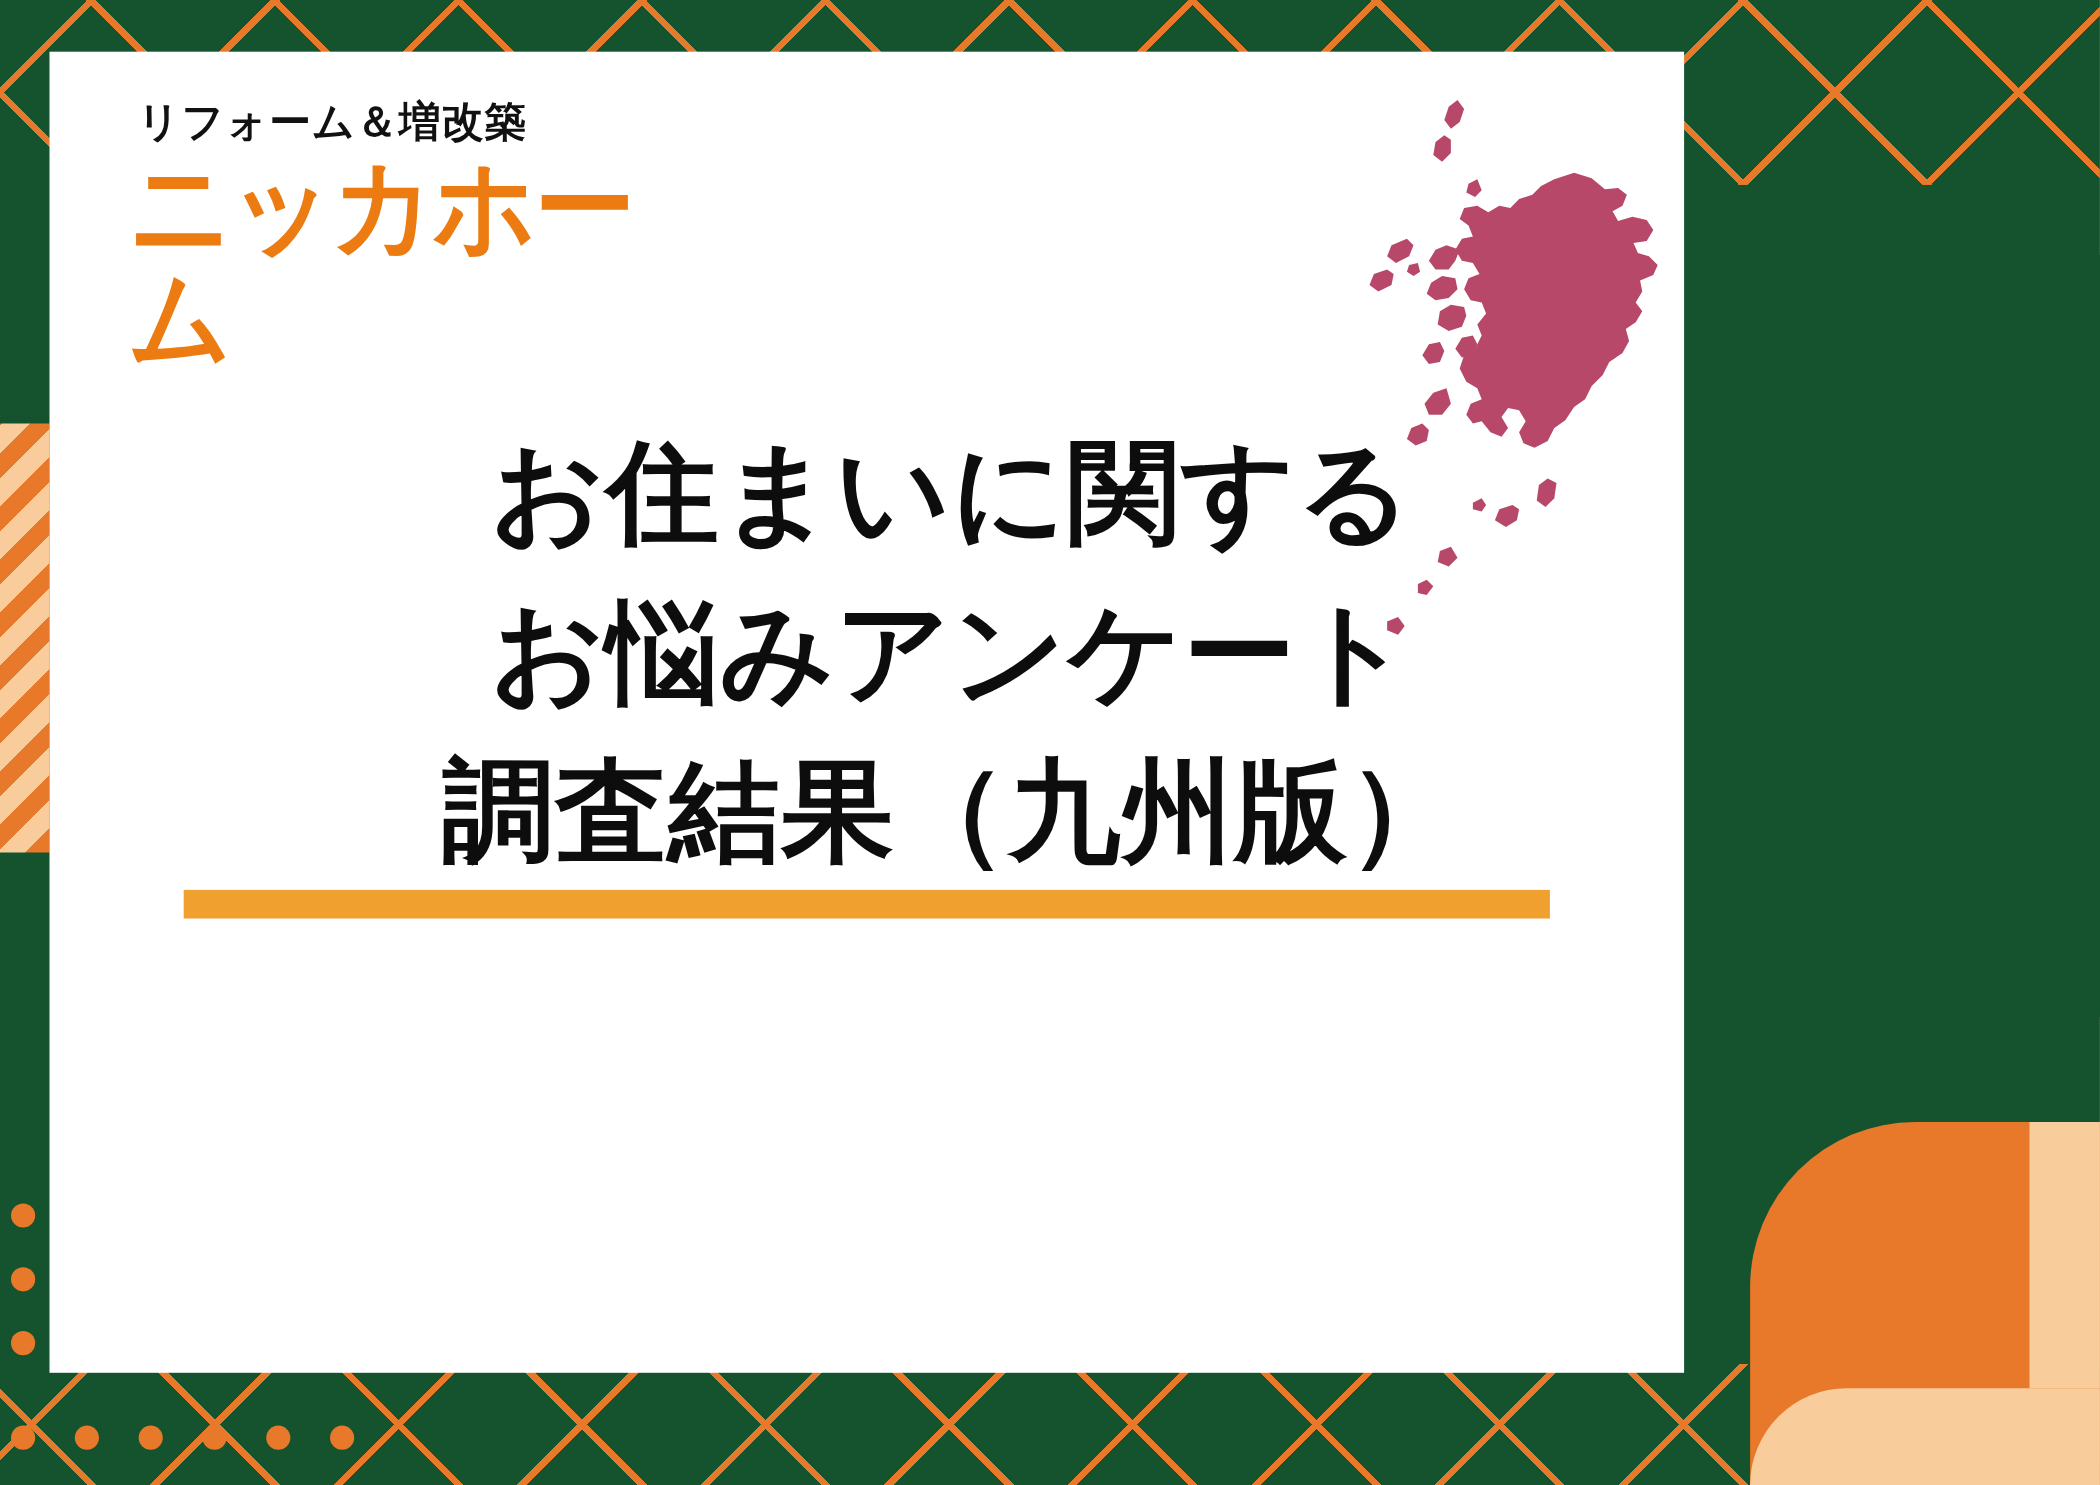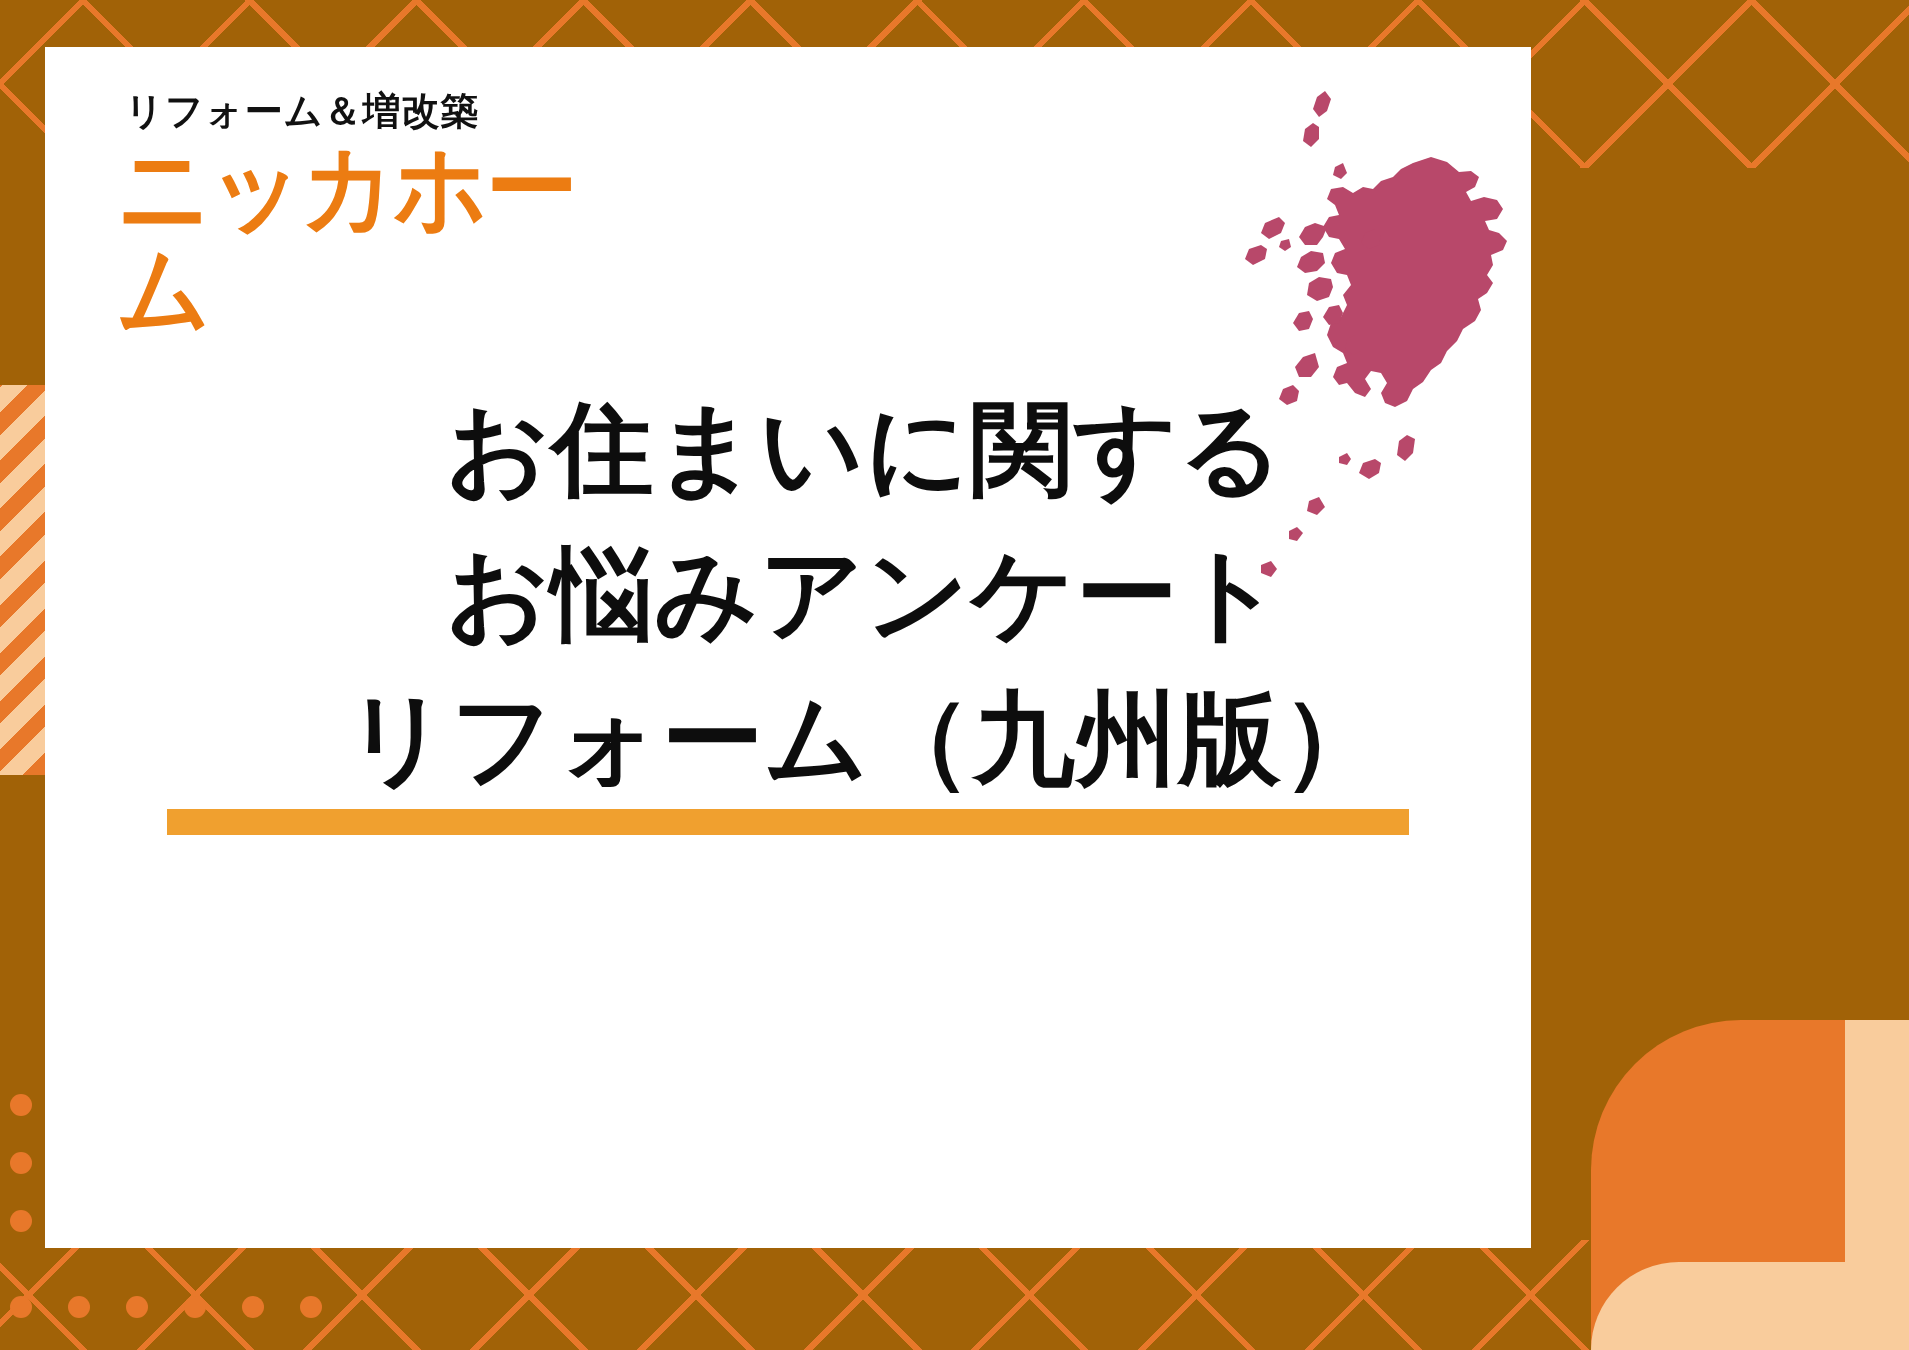--- a/index.html
+++ b/index.html
@@ -11,21 +11,21 @@
     width: 1909px;
     height: 1350px;
     overflow: hidden;
     font-family: "Liberation Sans", "DejaVu Sans", sans-serif;
   }
 
   #poster {
     position: relative;
     width: 1909px;
     height: 1350px;
-    background: #a16207;
+    background: #14532d;
     overflow: hidden;
   }
 
   
   .deco { position: absolute; pointer-events: none; }
 
   
   .chev-top {
     left: 0; top: 0; width: 1909px; height: 168px;
     background:
@@ -250,20 +250,20 @@
           <path d="M84 430 L74 434 L72 444 L82 448 L90 440 Z"></path>
           <path d="M62 460 L54 464 L54 472 L62 474 L68 466 Z"></path>
           <path d="M36 494 L26 498 L26 506 L36 510 L42 502 Z"></path>
         </g>
       </svg>
     </div>
 
     <div class="title-block">
       <div class="title-line">お住まいに関する</div>
       <div class="title-line">お悩みアンケート</div>
-      <div class="title-line">リフォーム（九州版）</div>
+      <div class="title-line">調査結果（九州版）</div>
     </div>
 
     <div class="rule"></div>
 
 
   </div>
 </div>
 
 </body></html>

